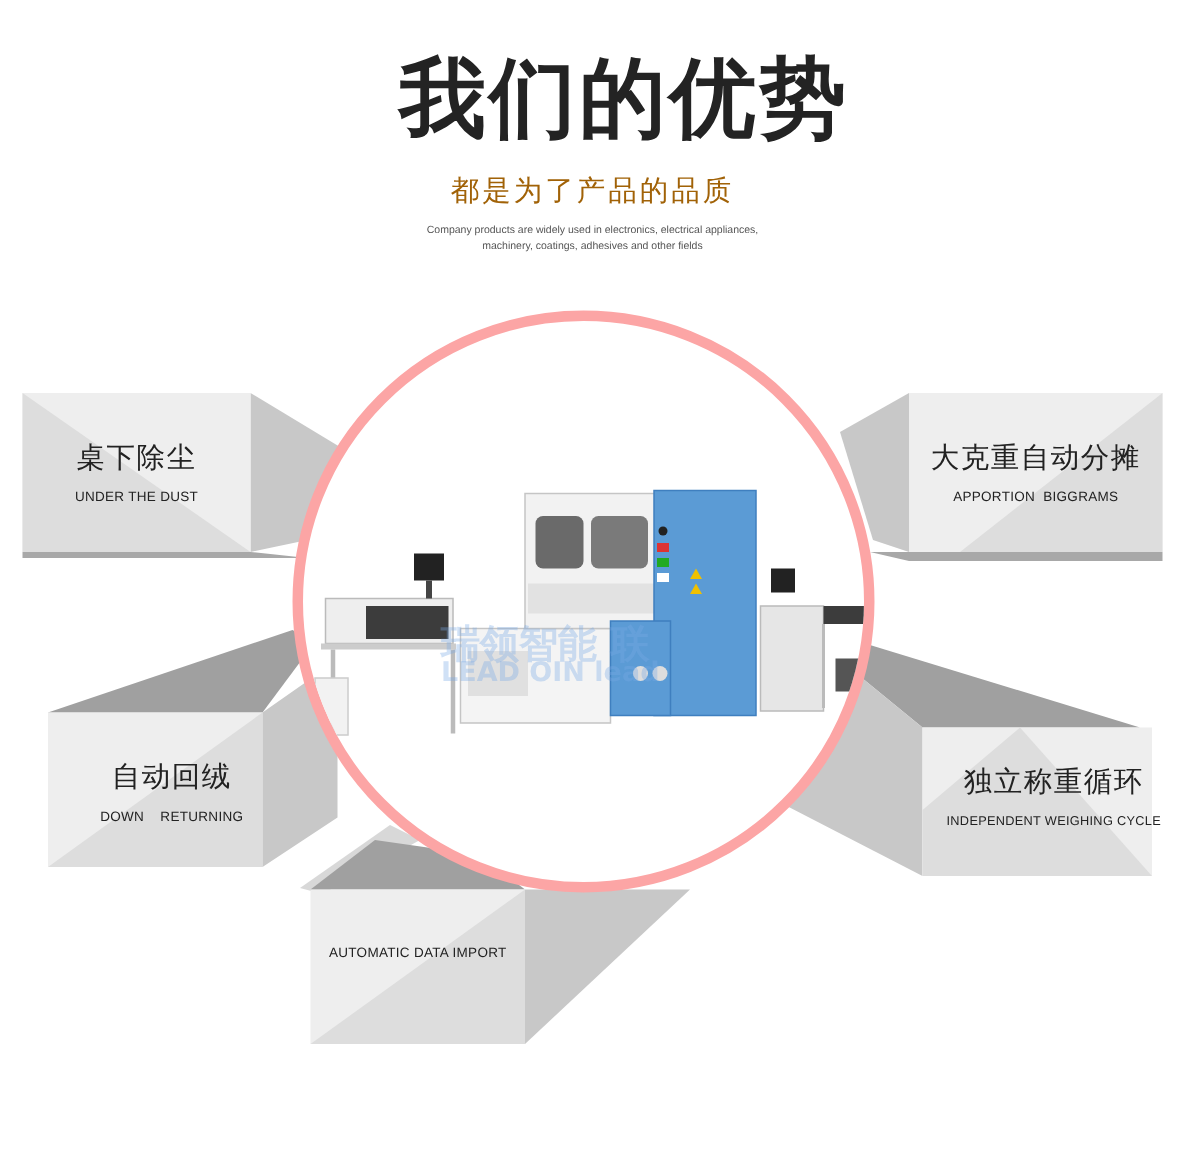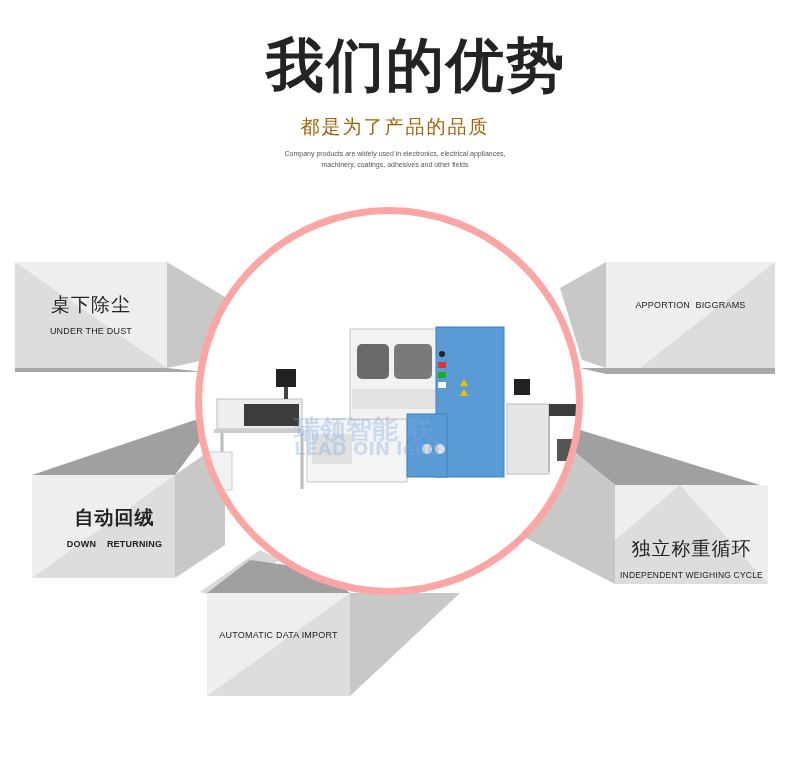--- a/index.html
+++ b/index.html
@@ -112,28 +112,29 @@
   <div class="watermark" style="left:92px;top:198px;font-size:26px;">瑞领智能 联</div>
   <div class="watermark" style="left:92px;top:224px;font-size:18px;">LEAD OIN   lead</div>
 </div>
 
 <div class="box-text" style="left:15px;top:292px;width:152px;">
   <div class="cn">桌下除尘</div>
   <div class="en">UNDER THE DUST</div>
 </div>
 
 <div class="box-text" style="left:606px;top:292px;width:169px;">
+  <div class="cn">大克重自动分摊</div>
   <div class="en">APPORTION  BIGGRAMS</div>
 </div>
 
-<div class="box-text" style="left:32px;top:505px;width:165px;font-weight:bold;">
+<div class="box-text" style="left:32px;top:505px;width:165px;">
   <div class="cn">自动回绒</div>
   <div class="en">DOWN    RETURNING</div>
 </div>
 
-<div class="box-text" style="left:615px;top:536px;width:153px;">
+<div class="box-text" style="left:615px;top:508px;width:175px;">
   <div class="cn">独立称重循环</div>
   <div class="en" style="font-size:8.5px;">INDEPENDENT WEIGHING CYCLE</div>
 </div>
 
 <div class="box-text" style="left:207px;top:622px;width:143px;">
   <div class="en">AUTOMATIC DATA IMPORT</div>
 </div>
 
 </body></html>

